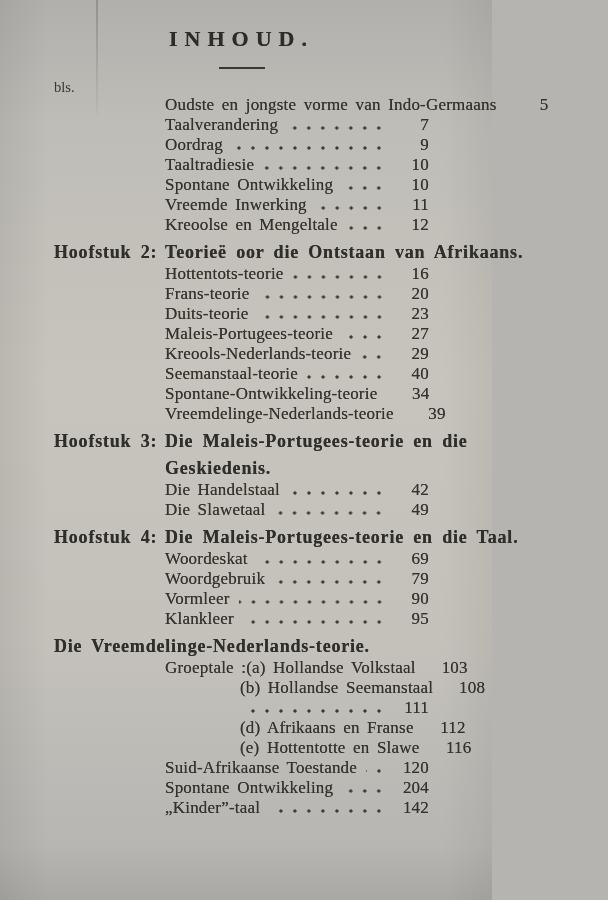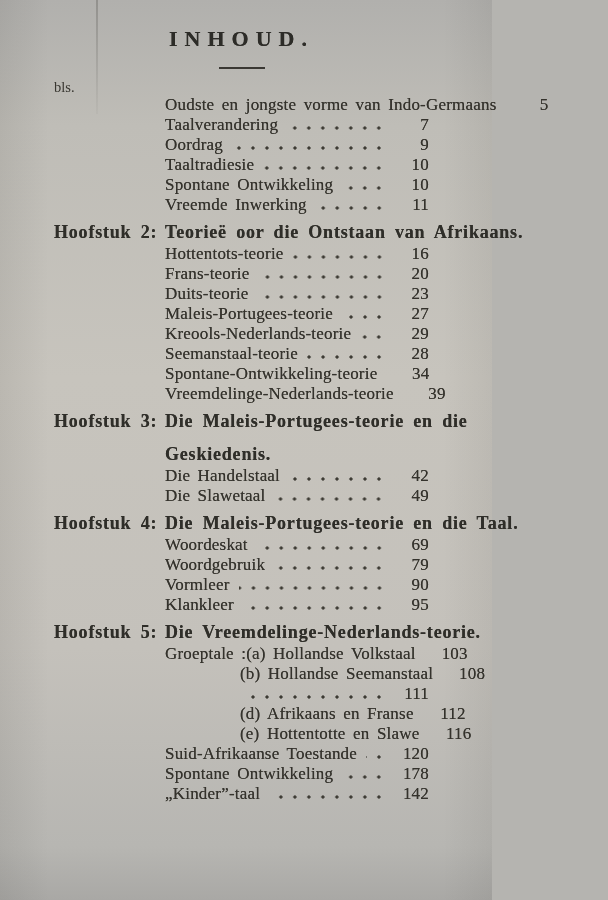--- a/index.html
+++ b/index.html
@@ -35,21 +35,21 @@
   .chapter{margin:0;}
   .ch-head{
     display:flex;align-items:baseline;
     font-size:18px;font-weight:bold;letter-spacing:.8px;word-spacing:4px;
     line-height:23px;margin-top:6px;color:#2f2e29;
     text-shadow:0 0 .5px rgba(43,41,36,.8);
     white-space:nowrap;
   }
   .ch-prefix{flex:0 0 111px;}
   .ch-title{flex:1 1 auto;}
-  .ch-head.cont{margin-top:10px;padding-left:111px;align-items:flex-end;}
+  .ch-head.cont{margin-top:4px;padding-left:111px;align-items:flex-end;}
 
   .row{
     display:flex;align-items:baseline;
     font-size:17px;line-height:20px;
     letter-spacing:.2px;word-spacing:3px;
     padding-left:111px;color:#34322c;
     text-shadow:0 0 .5px rgba(46,44,38,.75);
     white-space:nowrap;
   }
   .row.sub{padding-left:186px;}
@@ -98,20 +98,25 @@
       <div class="row">
         <span class="label">Spontane Ontwikkeling</span>
         <span class="leader"></span>
         <span class="pg">10</span>
       </div>
       <div class="row">
         <span class="label">Vreemde Inwerking</span>
         <span class="leader"></span>
         <span class="pg">11</span>
       </div>
+      <div class="row">
+        <span class="label">Kreoolse en Mengeltale</span>
+        <span class="leader"></span>
+        <span class="pg">12</span>
+      </div>
     </div>
 
     <div class="chapter">
       <div class="ch-head">
         <span class="ch-prefix">Hoofstuk 2:</span>
         <span class="ch-title">Teorieë oor die Ontstaan van Afrikaans.</span>
       </div>
       <div class="row">
         <span class="label">Hottentots-teorie</span>
         <span class="leader"></span>
@@ -133,21 +138,21 @@
         <span class="pg">27</span>
       </div>
       <div class="row">
         <span class="label">Kreools-Nederlands-teorie</span>
         <span class="leader"></span>
         <span class="pg">29</span>
       </div>
       <div class="row">
         <span class="label">Seemanstaal-teorie</span>
         <span class="leader"></span>
-        <span class="pg">28</span>
+        <span class="pg">40</span>
       </div>
       <div class="row">
         <span class="label">Spontane-Ontwikkeling-teorie</span>
         <span class="leader"></span>
         <span class="pg">34</span>
       </div>
       <div class="row">
         <span class="label">Vreemdelinge-Nederlands-teorie</span>
         <span class="leader"></span>
         <span class="pg">39</span>
@@ -196,21 +201,20 @@
       </div>
       <div class="row">
         <span class="label">Klankleer</span>
         <span class="leader"></span>
         <span class="pg">95</span>
       </div>
     </div>
 
     <div class="chapter">
       <div class="ch-head">
-        <span class="ch-prefix">Hoofstuk 5:</span>
         <span class="ch-title">Die Vreemdelinge-Nederlands-teorie.</span>
       </div>
       <div class="row">
         <span class="lead">Groeptale :</span>
         <span class="label">(a) Hollandse Volkstaal</span>
         <span class="leader"></span>
         <span class="pg">103</span>
       </div>
       <div class="row sub">
         <span class="label">(b) Hollandse Seemanstaal</span>
@@ -232,21 +236,21 @@
         <span class="pg">116</span>
       </div>
       <div class="row">
         <span class="label">Suid-Afrikaanse Toestande</span>
         <span class="leader"></span>
         <span class="pg">120</span>
       </div>
       <div class="row">
         <span class="label">Spontane Ontwikkeling</span>
         <span class="leader"></span>
-        <span class="pg">178</span>
+        <span class="pg">204</span>
       </div>
       <div class="row">
         <span class="label">„Kinder”-taal</span>
         <span class="leader"></span>
         <span class="pg">142</span>
       </div>
     </div>
 
   </div>
 </div>

